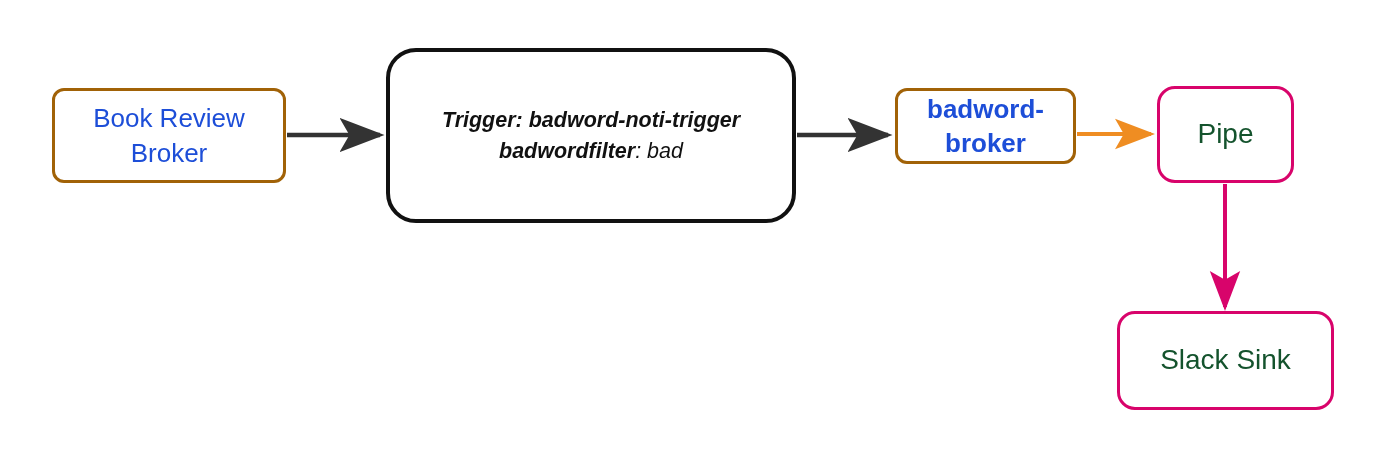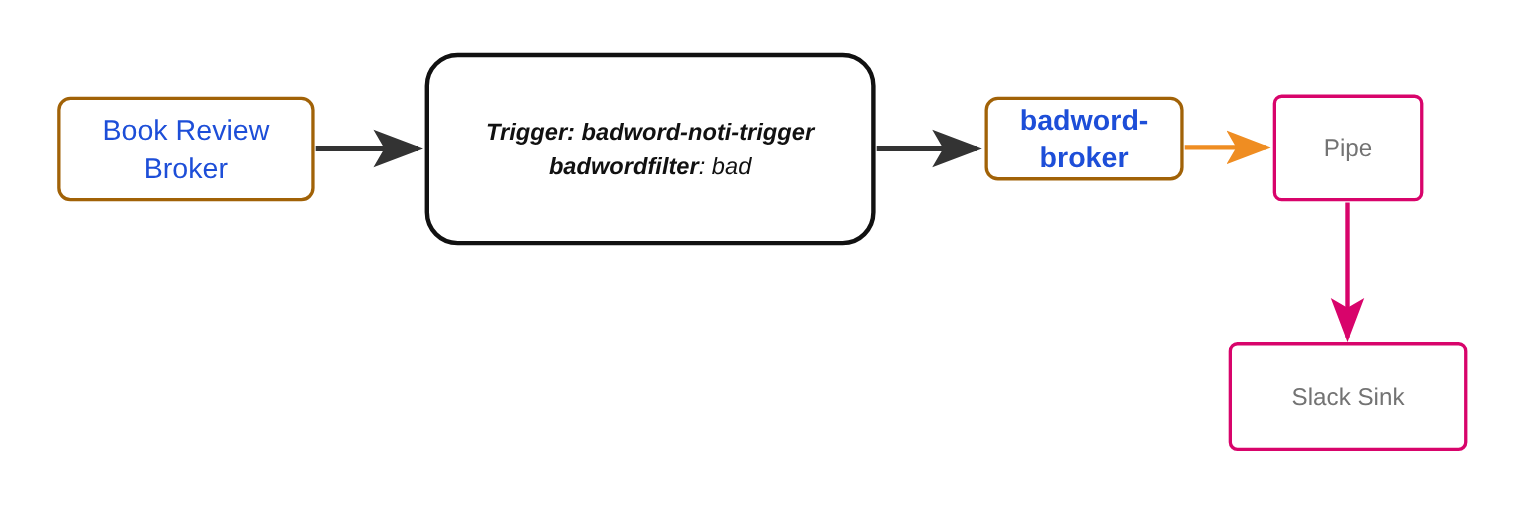--- a/index.html
+++ b/index.html
@@ -60,23 +60,23 @@
     font-size: 21.5px;
     line-height: 1.42;
   }
   .node.trigger .node-label { padding: 0 16px; }
   .trig-line { display: block; white-space: nowrap; font-style: italic; }
   .trig-line b { font-weight: 700; }
 
   
   .node.pipe {
     border: 3.5px solid #d8046b;
-    border-radius: 8px;
-    color: #737373;
-    font-size: 22px;
+    border-radius: 18px;
+    color: #14532d;
+    font-size: 28px;
   }
 </style>
 </head>
 <body>
 
 <div id="canvas">
 
   <svg class="edges" viewBox="0 0 1375 465" width="1375" height="465" xmlns="http://www.w3.org/2000/svg">
     <defs>
       <marker id="arrow-dark" markerWidth="10" markerHeight="8" refX="9" refY="4" orient="auto" markerUnits="strokeWidth">

